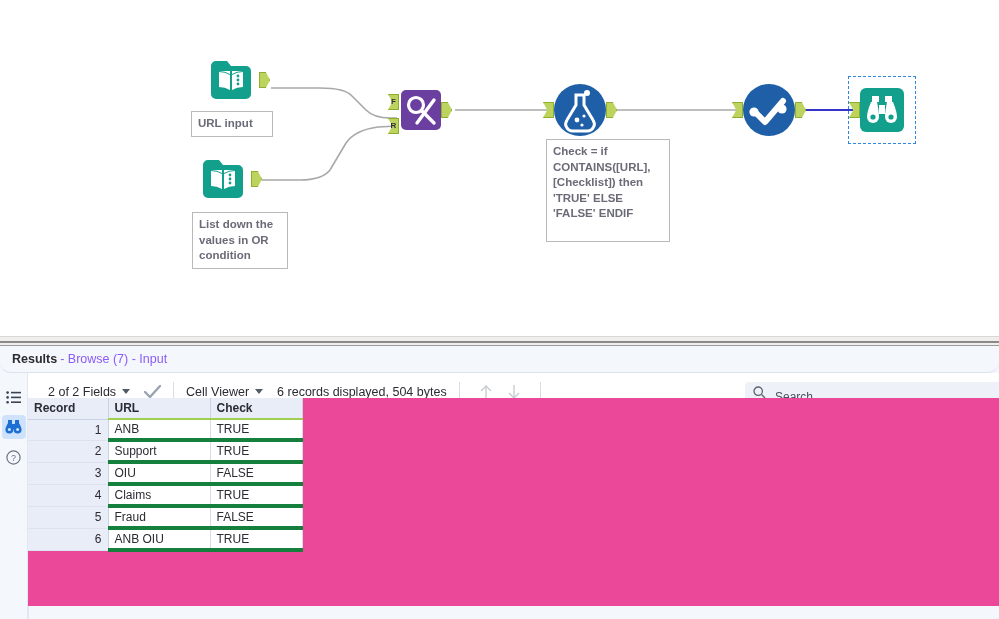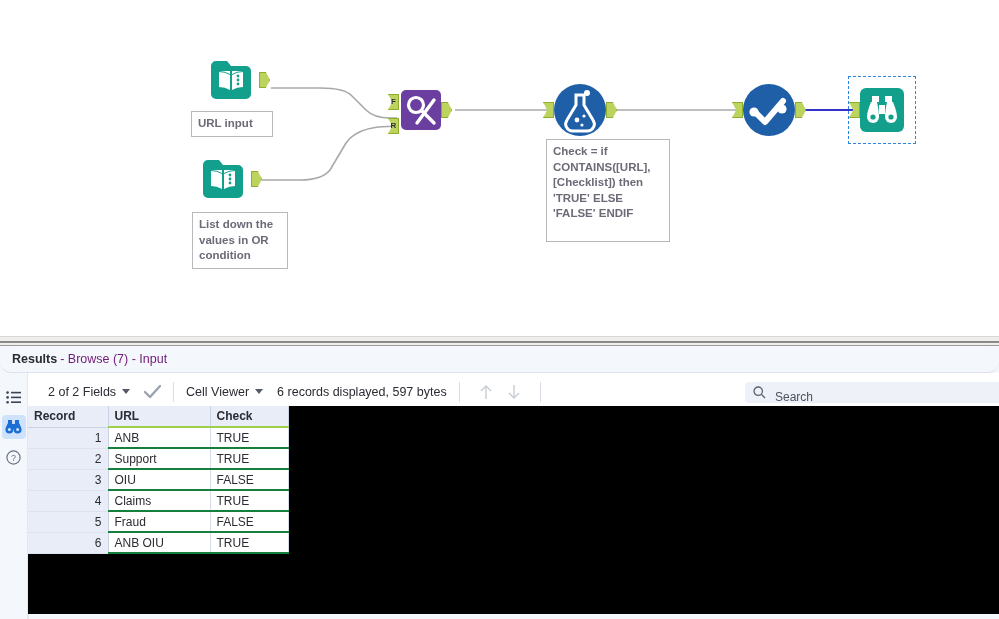--- a/index.html
+++ b/index.html
@@ -78,21 +78,21 @@
   }
   .results-header {
     position: absolute; left: 0; top: 0; width: 999px; height: 27px;
     background: #f4f7fc;
     border-bottom: 1px solid #dde3ee;
     display: flex; align-items: center; padding-left: 12px;
     font-size: 12.5px;
     border-radius: 11px;
   }
   .rh-bold { font-weight: bold; color: #2b2b33; }
-  .rh-sub { color: #701a75; margin-left: 3px; }
+  .rh-sub { color: #8b5cf6; margin-left: 3px; }
 
   
   .rail {
     position: absolute; left: 0; top: 27px;
     width: 28px; height: 246px;
     background: #f4f7fc;
     border-right: 1px solid #e2e8f2;
     padding-top: 12px;
   }
   .rail-btn {
@@ -134,49 +134,49 @@
   .search-box input {
     border: none; outline: none; background: transparent;
     font-family: "Liberation Sans", sans-serif;
     font-size: 12px; color: #2b2b33;
     margin-left: 7px; width: 200px; margin-top: 8px;
   }
   .search-box input::placeholder { color: #4a5260; }
 
   
   .grid {
-    position: absolute; left: 28px; top: 60px;
+    position: absolute; left: 28px; top: 52px;
     width: 971px; height: 208px;
-    background: #000000;
+    background: #ec4899;
   }
   table.data { border-collapse: collapse; font-size: 12px; color: #2b2b33; }
   table.data th {
     font-weight: bold; text-align: left;
     background: #e8edf7;
     border-right: 1px solid #c9d2e2;
     border-bottom: 2px solid #9ed04e;
     padding: 3px 6px; height: 19px;
   }
   table.data th.rec {
     border-bottom: 1px solid #c9d2e2;
   }
   table.data td {
     border-right: 1px solid #d5dce8;
-    border-bottom: 2px solid #15803d;
+    border-bottom: 4px solid #15803d;
     padding: 2px 6px; height: 21px;
     background: #ffffff;
   }
   table.data td.rec {
     background: #e8edf7; text-align: right;
     border-right: 1px solid #c9d2e2;
     border-bottom: 1px solid #dde3ee;
   }
   .col-rec { width: 80px; }
   .col-url { width: 102px; }
-  .col-chk { width: 78px; }
+  .col-chk { width: 92px; }
   .left-edge-line {
     position: absolute; left: 28px; top: 65px; width: 1px; height: 208px;
     background: #e2e8f2;
   }
 </style>
 </head>
 <body>
 
 <div id="app">
 
@@ -334,21 +334,21 @@
         <svg width="17" height="14" viewBox="0 0 17 14">
           <path d="M1,7 L6,12 L16,1" fill="none" stroke="#9aa3b0" stroke-width="2.4" stroke-linecap="round" stroke-linejoin="round"></path>
         </svg>
       </div>
       <div class="tb-sep"></div>
       <div class="tb-item">
         <span>Cell Viewer</span>
         <span class="caret"></span>
       </div>
       <div class="tb-item" style="margin-left:14px;">
-        <span>6 records displayed, 597 bytes</span>
+        <span>6 records displayed, 504 bytes</span>
       </div>
       <div class="tb-sep"></div>
       <div class="tb-item tb-arrow">
         <svg width="14" height="16" viewBox="0 0 14 16">
           <line x1="7" y1="15" x2="7" y2="2" stroke="#9aa3b0" stroke-width="1.4"></line>
           <path d="M2,7 L7,2 L12,7" fill="none" stroke="#9aa3b0" stroke-width="1.4"></path>
         </svg>
       </div>
       <div class="tb-item tb-arrow">
         <svg width="14" height="16" viewBox="0 0 14 16">

